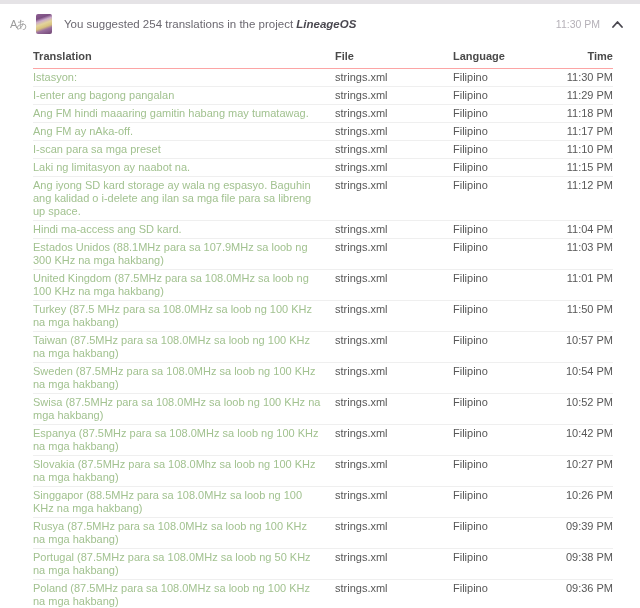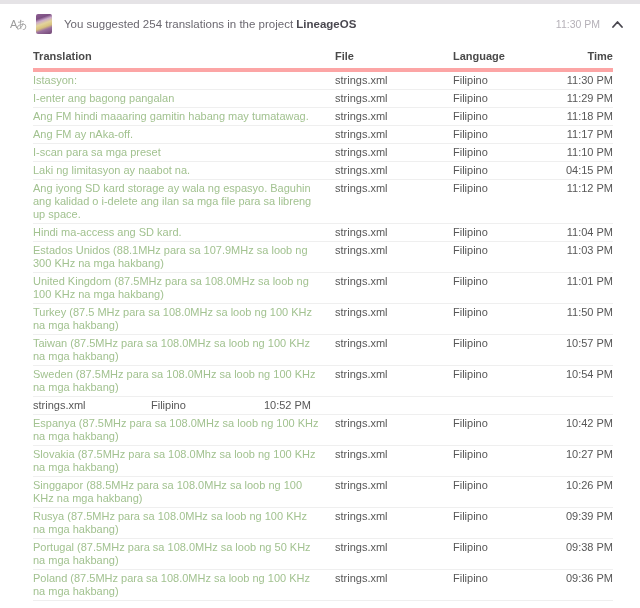--- a/index.html
+++ b/index.html
@@ -37,21 +37,21 @@
         #8e5f93 0%, #7c4f82 22%,
         #caa9c9 34%, #e3d49c 48%,
         #d8c27e 62%, #9a6f9e 74%,
         #6f4573 100%);
   }
   .summary {
     font-size: 11.5px;
     color: #6b6870;
     white-space: nowrap;
   }
-  .summary b { color: #4a4850; font-weight: bold; }
+  .summary b { color: #4a4850; font-weight: bold; font-style: italic; }
   .header-spacer { flex: 1; }
   .timestamp {
     font-size: 10.5px;
     color: #b5b1b8;
     flex: 0 0 auto;
   }
   .chevron-btn {
     margin-left: 10px;
     flex: 0 0 auto;
     width: 14px; height: 14px;
@@ -59,21 +59,21 @@
     cursor: pointer;
   }
   
   .table {
     margin: 2px 27px 0 33px;
   }
   .thead {
     display: flex;
     align-items: flex-end;
     padding: 5px 0 6px 0;
-    border-bottom: 4px solid #fca5a5;
+    border-bottom: 1px solid #fca5a5;
     font-size: 11px;
     font-weight: bold;
     color: #4a4a4a;
   }
   .trow {
     display: flex;
     border-bottom: 1px solid #efefef;
     padding: 2px 0;
     font-size: 11px;
     line-height: 13px;
@@ -152,21 +152,21 @@
     <span class="c-trans">I-scan para sa mga preset</span>
     <span class="c-file">strings.xml</span>
     <span class="c-lang">Filipino</span>
     <span class="c-time">11:10 PM</span>
   </div>
 
   <div class="trow">
     <span class="c-trans">Laki ng limitasyon ay naabot na.</span>
     <span class="c-file">strings.xml</span>
     <span class="c-lang">Filipino</span>
-    <span class="c-time">04:15 PM</span>
+    <span class="c-time">11:15 PM</span>
   </div>
 
   <div class="trow">
     <span class="c-trans">Ang iyong SD kard storage ay wala ng espasyo. Baguhin ang kalidad o i-delete ang ilan sa mga file para sa libreng up space.</span>
     <span class="c-file">strings.xml</span>
     <span class="c-lang">Filipino</span>
     <span class="c-time">11:12 PM</span>
   </div>
 
   <div class="trow">
@@ -205,20 +205,21 @@
   </div>
 
   <div class="trow">
     <span class="c-trans">Sweden (87.5MHz para sa 108.0MHz sa loob ng 100 KHz na mga hakbang)</span>
     <span class="c-file">strings.xml</span>
     <span class="c-lang">Filipino</span>
     <span class="c-time">10:54 PM</span>
   </div>
 
   <div class="trow">
+    <span class="c-trans">Swisa (87.5MHz para sa 108.0MHz sa loob ng 100 KHz na mga hakbang)</span>
     <span class="c-file">strings.xml</span>
     <span class="c-lang">Filipino</span>
     <span class="c-time">10:52 PM</span>
   </div>
 
   <div class="trow">
     <span class="c-trans">Espanya (87.5MHz para sa 108.0MHz sa loob ng 100 KHz na mga hakbang)</span>
     <span class="c-file">strings.xml</span>
     <span class="c-lang">Filipino</span>
     <span class="c-time">10:42 PM</span>

